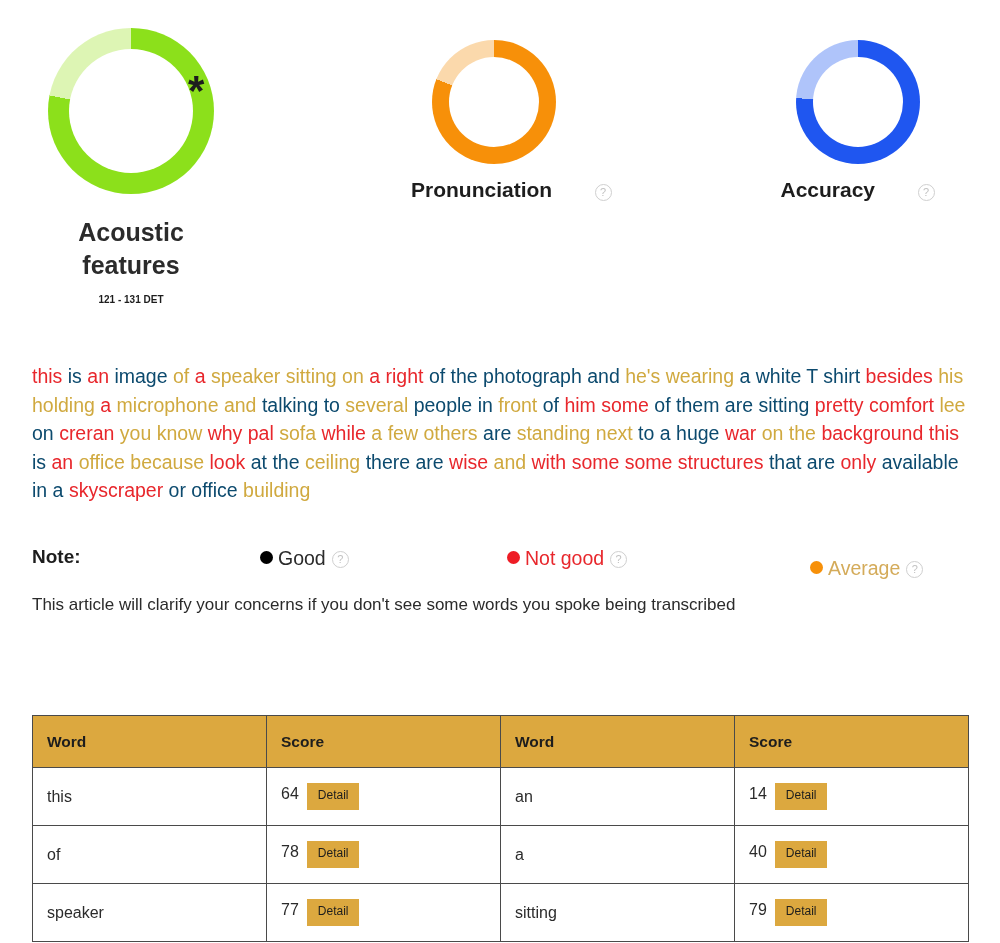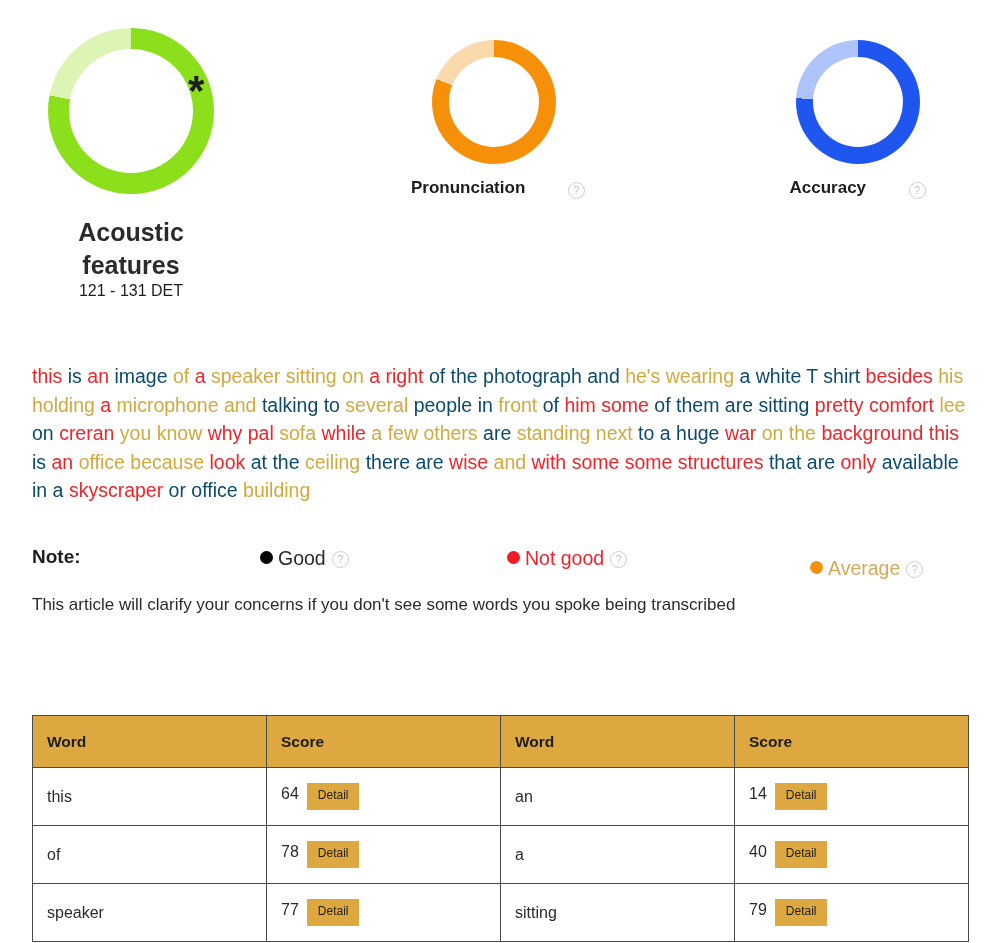--- a/index.html
+++ b/index.html
@@ -37,28 +37,28 @@
   }
   .ring-big .ring-val { font-size: 47px; }
   .ring-sm  .ring-val { font-size: 34px; }
 
   .asterisk {
     position: absolute; left: 140px; top: 42px;
     font-size: 42px; font-weight: 700; color: #1d1d1d; line-height: 1;
   }
 
   .gauge-title {
-    font-weight: 700; font-size: 17px; color: #1d1d1d;
+    font-weight: 700; font-size: 21px; color: #1d1d1d;
     margin-top: 14px; display: inline-block; vertical-align: middle;
   }
   .gauge-title-big {
     font-weight: 700; font-size: 25px; color: #2b2b2b;
     line-height: 1.32; margin-top: 22px;
   }
-  .gauge-sub { font-weight: 400; font-size: 16px; color: #1d1d1d; margin-top: 0; }
+  .gauge-sub { font-weight: 700; font-size: 10px; color: #1d1d1d; margin-top: 12px; }
 
   .help {
     display: inline-block; width: 17px; height: 17px; border-radius: 50%;
     border: 1.3px solid #cfcfcf; color: #c2c2c2;
     font-size: 11px; line-height: 14px; text-align: center;
     vertical-align: middle; font-family: "Liberation Sans", sans-serif;
   }
   .title-row { white-space: nowrap; }
   .title-row .help { margin-left: 38px; position: relative; top: 9px; }
 

